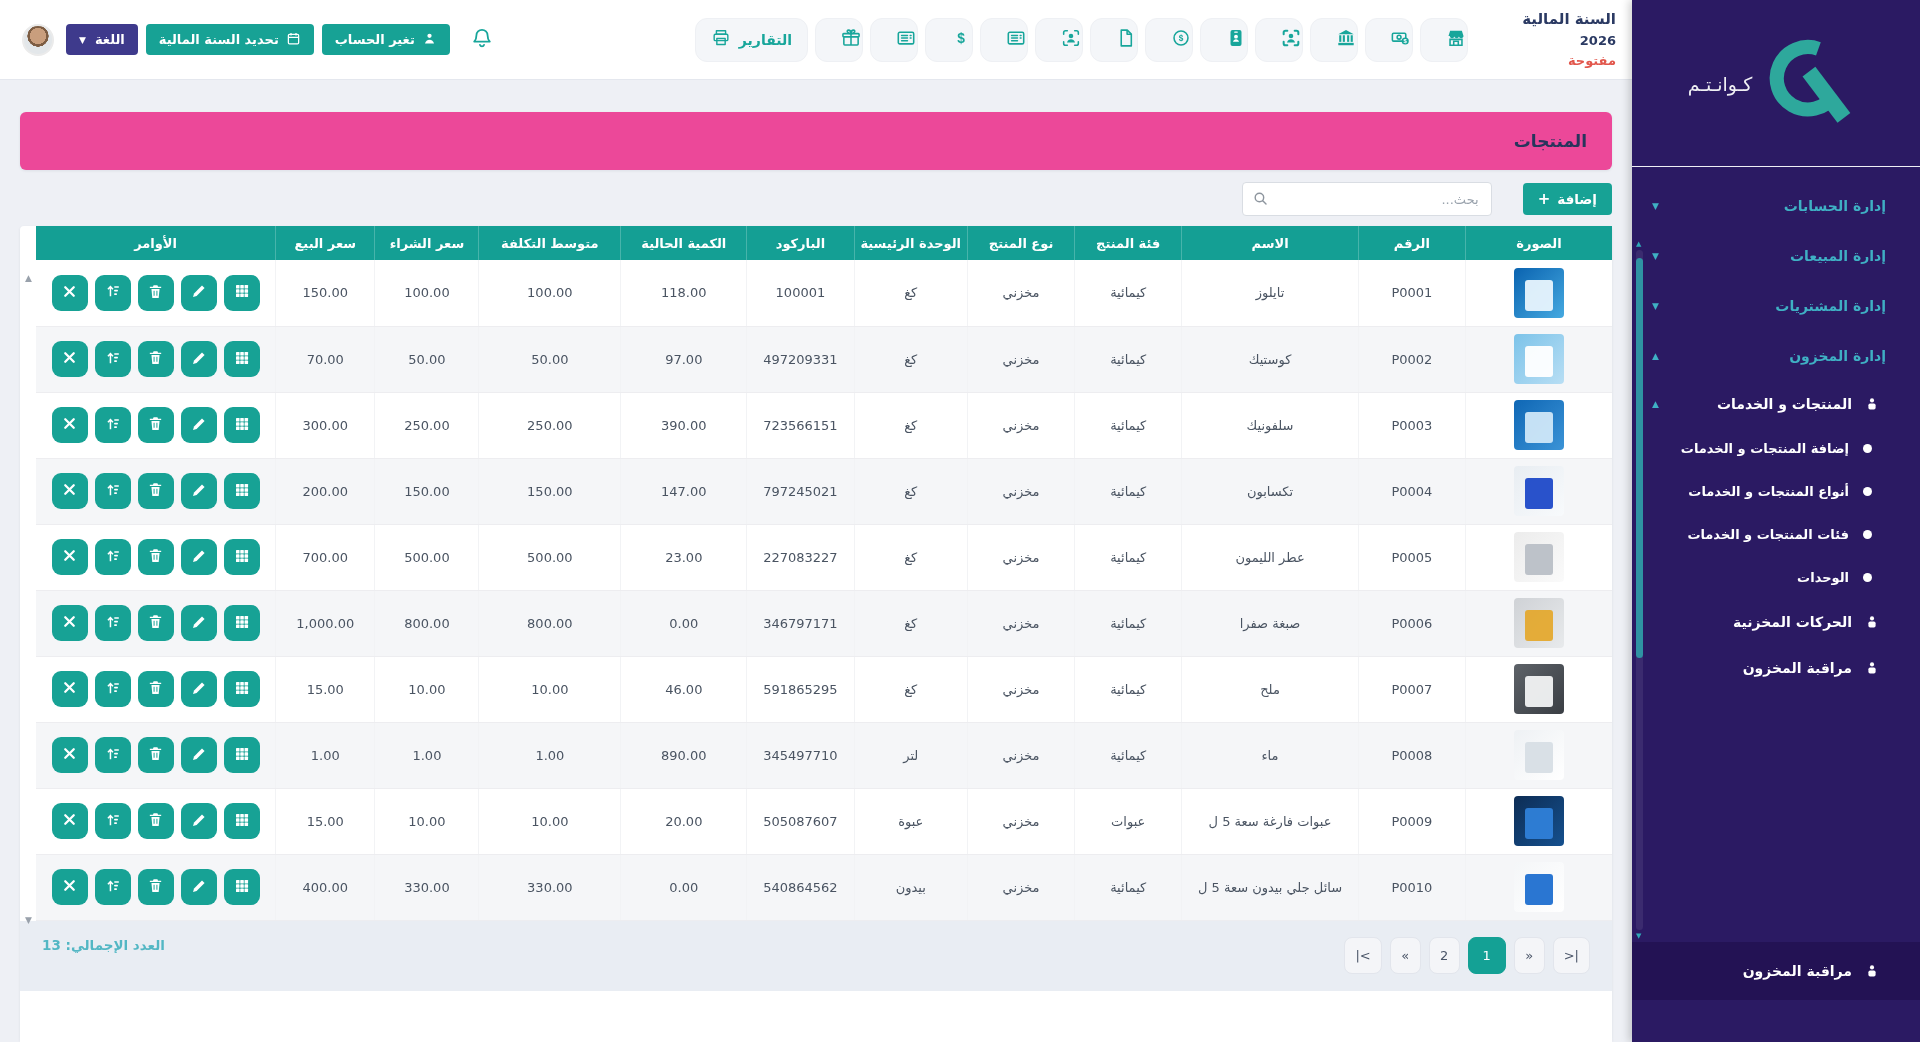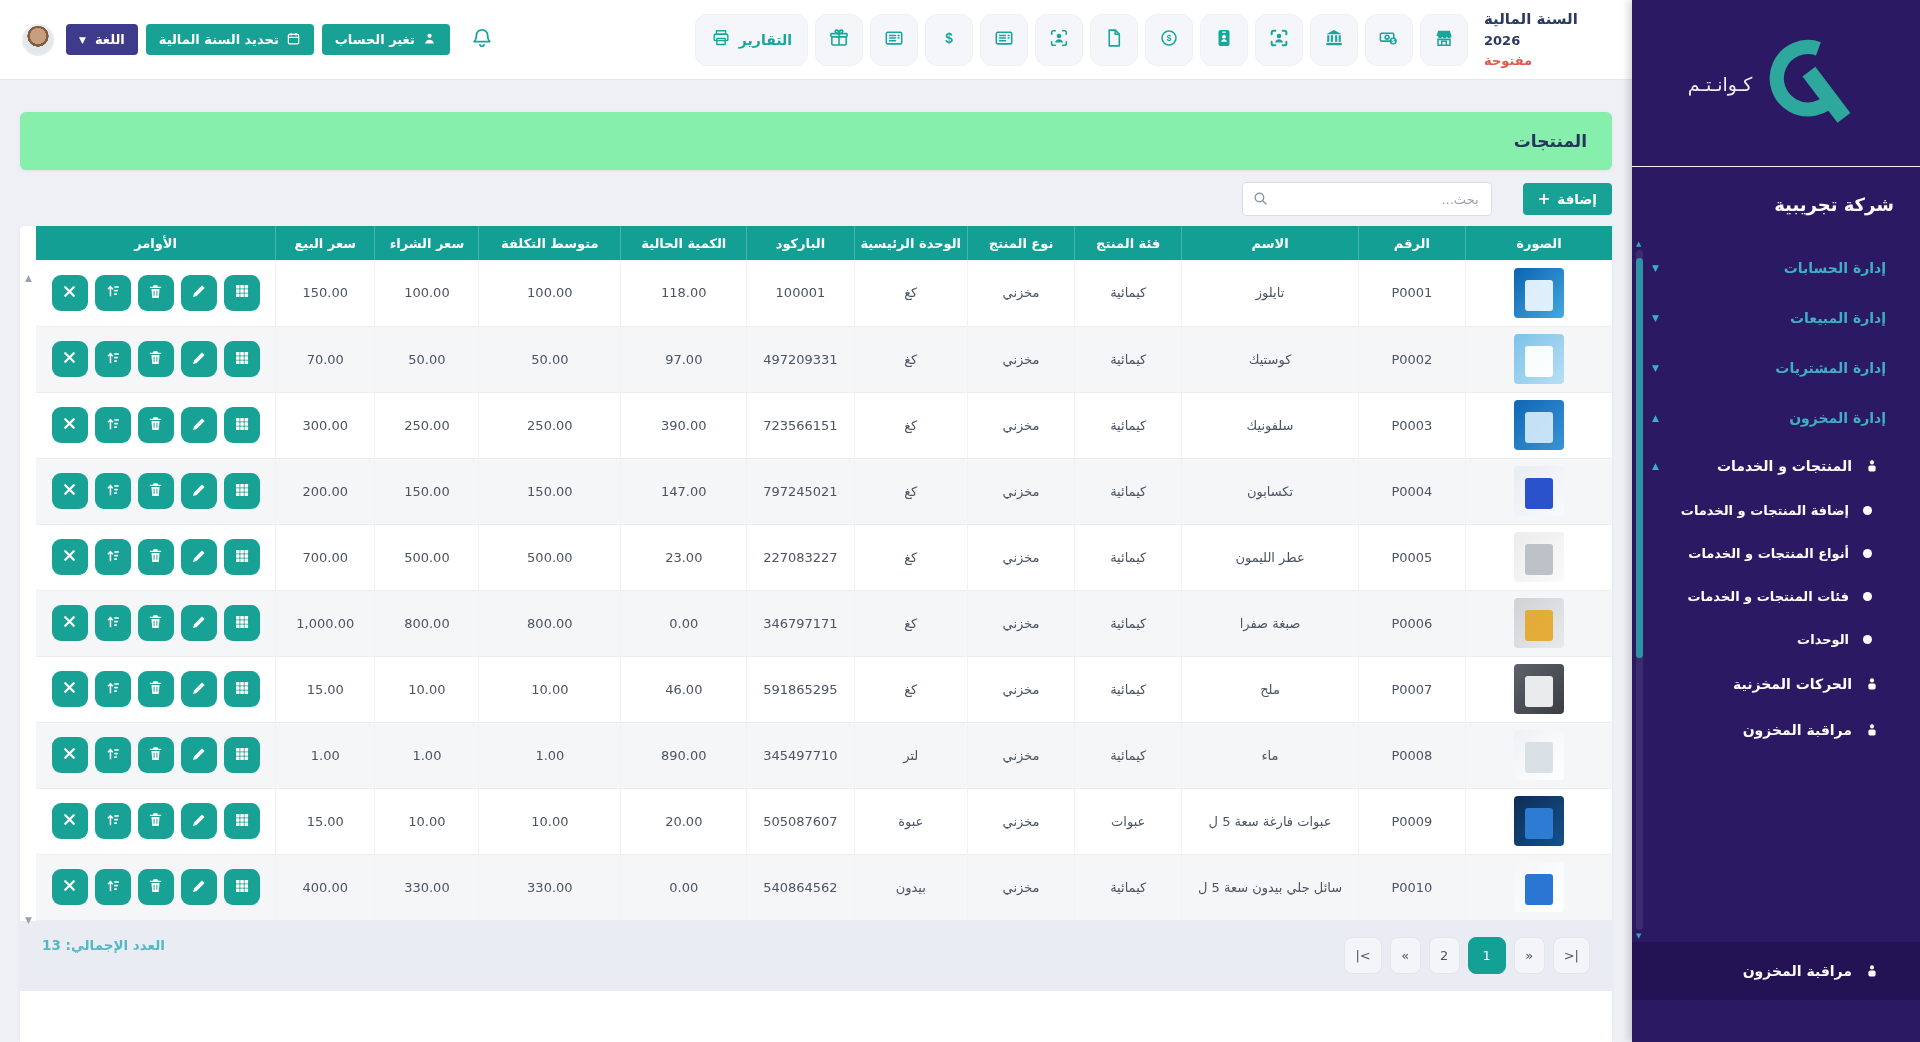--- a/index.html
+++ b/index.html
@@ -23,36 +23,36 @@
   .menu-bottom{background:#231254;height:58px;display:flex;align-items:center;padding:0 40px;color:#fff;font-size:14px;font-weight:bold;margin-bottom:42px;cursor:pointer}
   .menu-bottom .ic{display:flex;align-items:center;margin-inline-end:12px}
   .side-scroll{position:absolute;left:4px;top:250px;width:7px;height:680px;background:rgba(255,255,255,.08);border-radius:4px}
   .side-thumb{position:absolute;left:0;top:8px;width:7px;height:400px;background:#2f93a3;border-radius:4px}
   .side-arr{position:absolute;left:4px;color:#2fa9b8;font-size:7px;line-height:7px}
   .side-arr.t{top:241px}.side-arr.b{top:933px}
 
   
   .main{flex:1;display:flex;flex-direction:column;background:#eef0f5;min-width:0}
   .topbar{height:80px;background:#fff;border-bottom:1px solid #e4e7ee;display:flex;align-items:center;padding:0 16px 0 22px;gap:8px;flex:0 0 auto}
-  .finyear{text-align:left;min-width:132px;margin-left:8px;line-height:1.55}
+  .finyear{text-align:right;min-width:132px;margin-left:8px;line-height:1.55}
   .fy-label{font-size:15px;font-weight:bold;color:#2b3a63}
   .fy-year{font-size:13px;color:#2b3a63;font-weight:bold}
   .fy-status{font-size:13px;color:#e2574c;font-weight:bold}
   .hicons{display:flex;gap:7px;align-items:center}
-  .icon-btn{width:48px;height:52px;background:#f4f6f9;border:1px solid #eef0f4;border-radius:12px;display:flex;align-items:center;justify-content:center;cursor:pointer}
+  .icon-btn{width:48px;height:44px;background:#f4f6f9;border:1px solid #eef0f4;border-radius:12px;display:flex;align-items:center;justify-content:flex-start;cursor:pointer}
   .reports-btn{width:auto;padding:0 15px;gap:8px;color:#18a69b;font-size:14px;font-weight:bold;font-family:inherit}
   .spacer{flex:1}
   .bell-btn{margin:0 12px;cursor:pointer;background:none;border:none;display:flex}
   .btn-teal{background:#17a295;color:#fff;border:none;border-radius:4px;height:31px;padding:0 13px;font-size:13px;font-weight:bold;display:flex;align-items:center;gap:7px;cursor:pointer;font-family:inherit}
   .btn-lang{background:#3e3a8c;gap:9px}
   .btn-lang .lang-caret{font-size:9px}
   .avatar{width:32px;height:32px;border-radius:50%;border:2px solid #ebebeb;margin-right:4px;cursor:pointer;background:radial-gradient(circle at 50% 36%,#c99e7d 0 35%,#7d5d43 36% 46%,#e3e7ea 47%)}
 
   .content{flex:1;padding:32px 20px 0;display:flex;flex-direction:column;min-height:0}
-  .title-card{background:#86efac;border-radius:6px;box-shadow:0 1px 3px rgba(30,40,60,.08);height:58px;flex:0 0 58px;display:flex;align-items:center;padding:0 25px;font-size:17px;font-weight:bold;color:#27355c;margin-bottom:12px}
+  .title-card{background:#ec4899;border-radius:6px;box-shadow:0 1px 3px rgba(30,40,60,.08);height:58px;flex:0 0 58px;display:flex;align-items:center;padding:0 25px;font-size:17px;font-weight:bold;color:#27355c;margin-bottom:12px}
   .toolbar{display:flex;align-items:center;gap:31px;margin-bottom:10px;flex:0 0 34px}
   .btn-add{height:32px;padding:0 15px;font-size:13.5px;border-radius:4px}
   .btn-add .plus{font-size:15px;font-weight:bold;line-height:1}
   .search{position:relative;width:250px;height:34px}
   .search input{width:100%;height:100%;border:1px solid #d9dde3;border-radius:4px;padding:0 12px 0 34px;font-family:inherit;font-size:13px;color:#333;outline:none;background:#fff}
   .search input::placeholder{color:#9aa3ad}
   .search .mag{position:absolute;left:10px;top:8px}
 
   .table-card{background:#fff;border-radius:4px;box-shadow:0 1px 3px rgba(30,40,60,.08);position:relative;flex:1;display:flex;flex-direction:column;min-height:0}
   .tsb{position:absolute;left:5px;color:#99a1ab;font-size:9px;line-height:9px}
@@ -85,21 +85,20 @@
     <div class="logo-block">
       <span>
         <svg width="112" height="104" viewBox="0 0 110 110">
           <path d="M66 21 A33 33 0 1 0 82 71" fill="none" stroke="#2ea89c" stroke-width="15"></path>
           <path d="M56 45 L93 94" stroke="#2ea89c" stroke-width="17"></path>
         </svg>
       </span>
       <div class="wordmark">كـوانـتـم</div>
     </div>
 
-    <div class="company">شركة تجريبية</div>
 
     <nav class="menu">
 
       <div class="mi">
         <span>إدارة الحسابات</span>
         <span class="caret">▼</span>
       </div>
       <div class="mi">
         <span>إدارة المبيعات</span>
         <span class="caret">▼</span>

